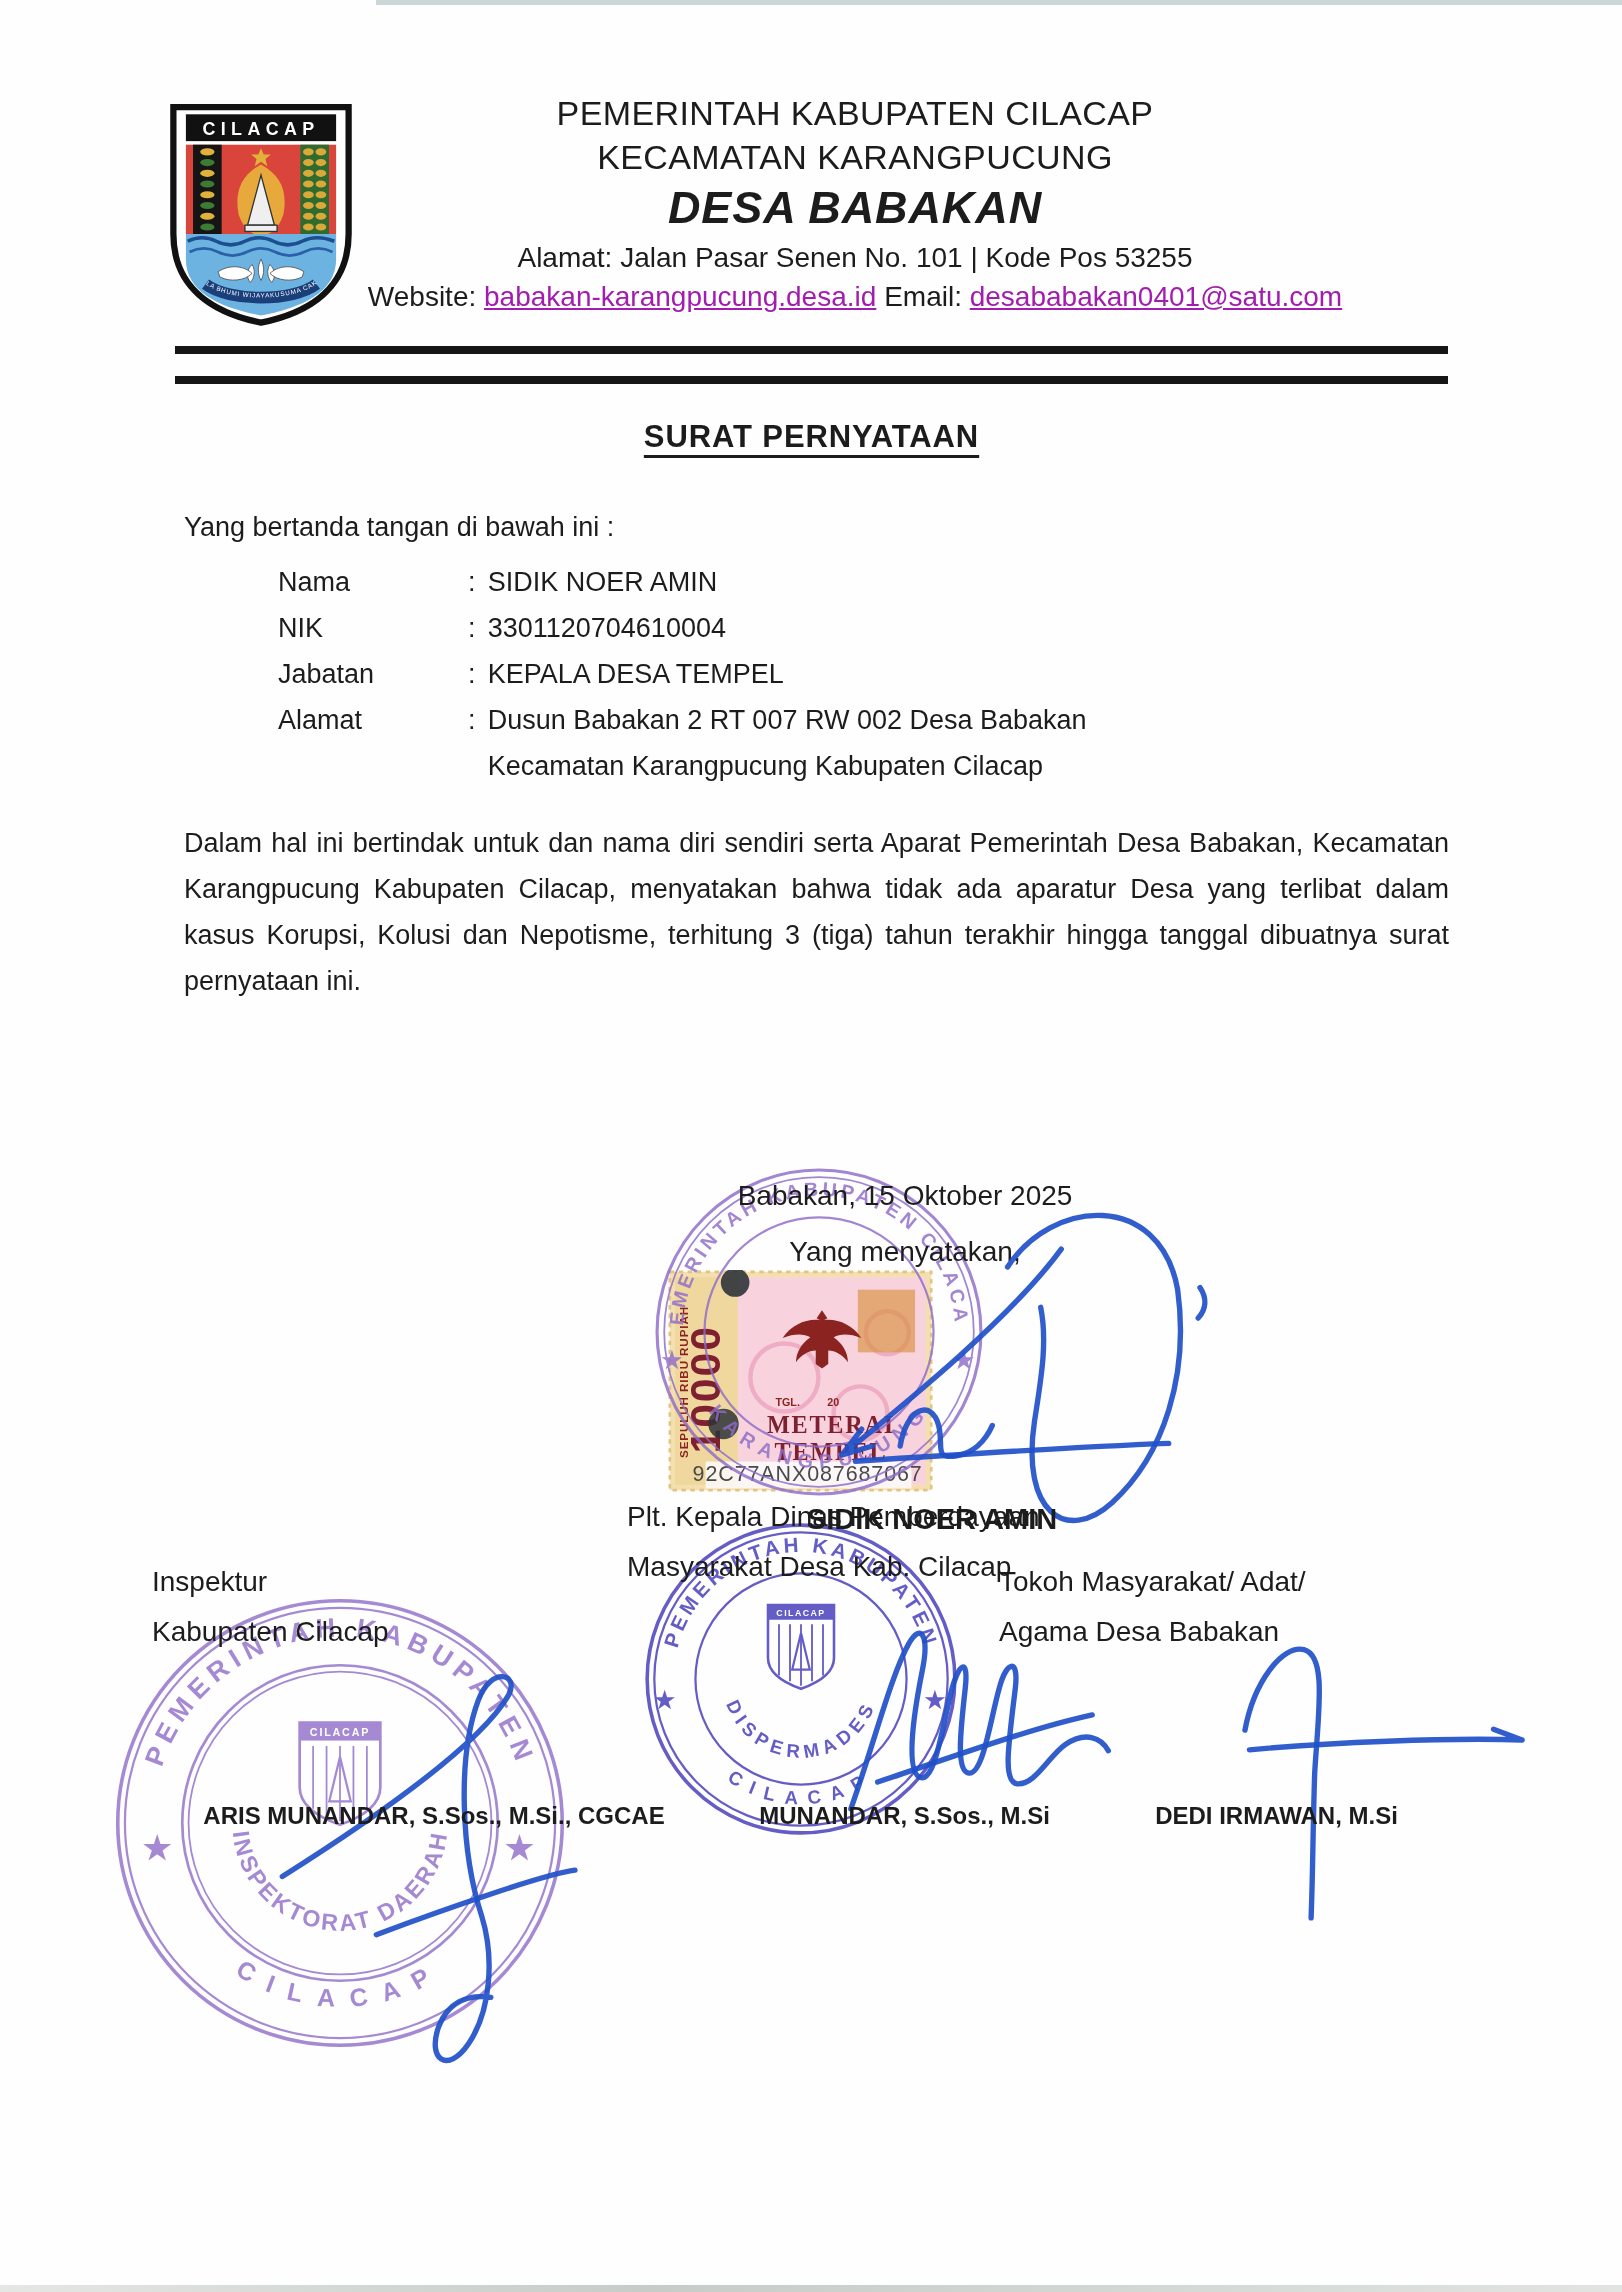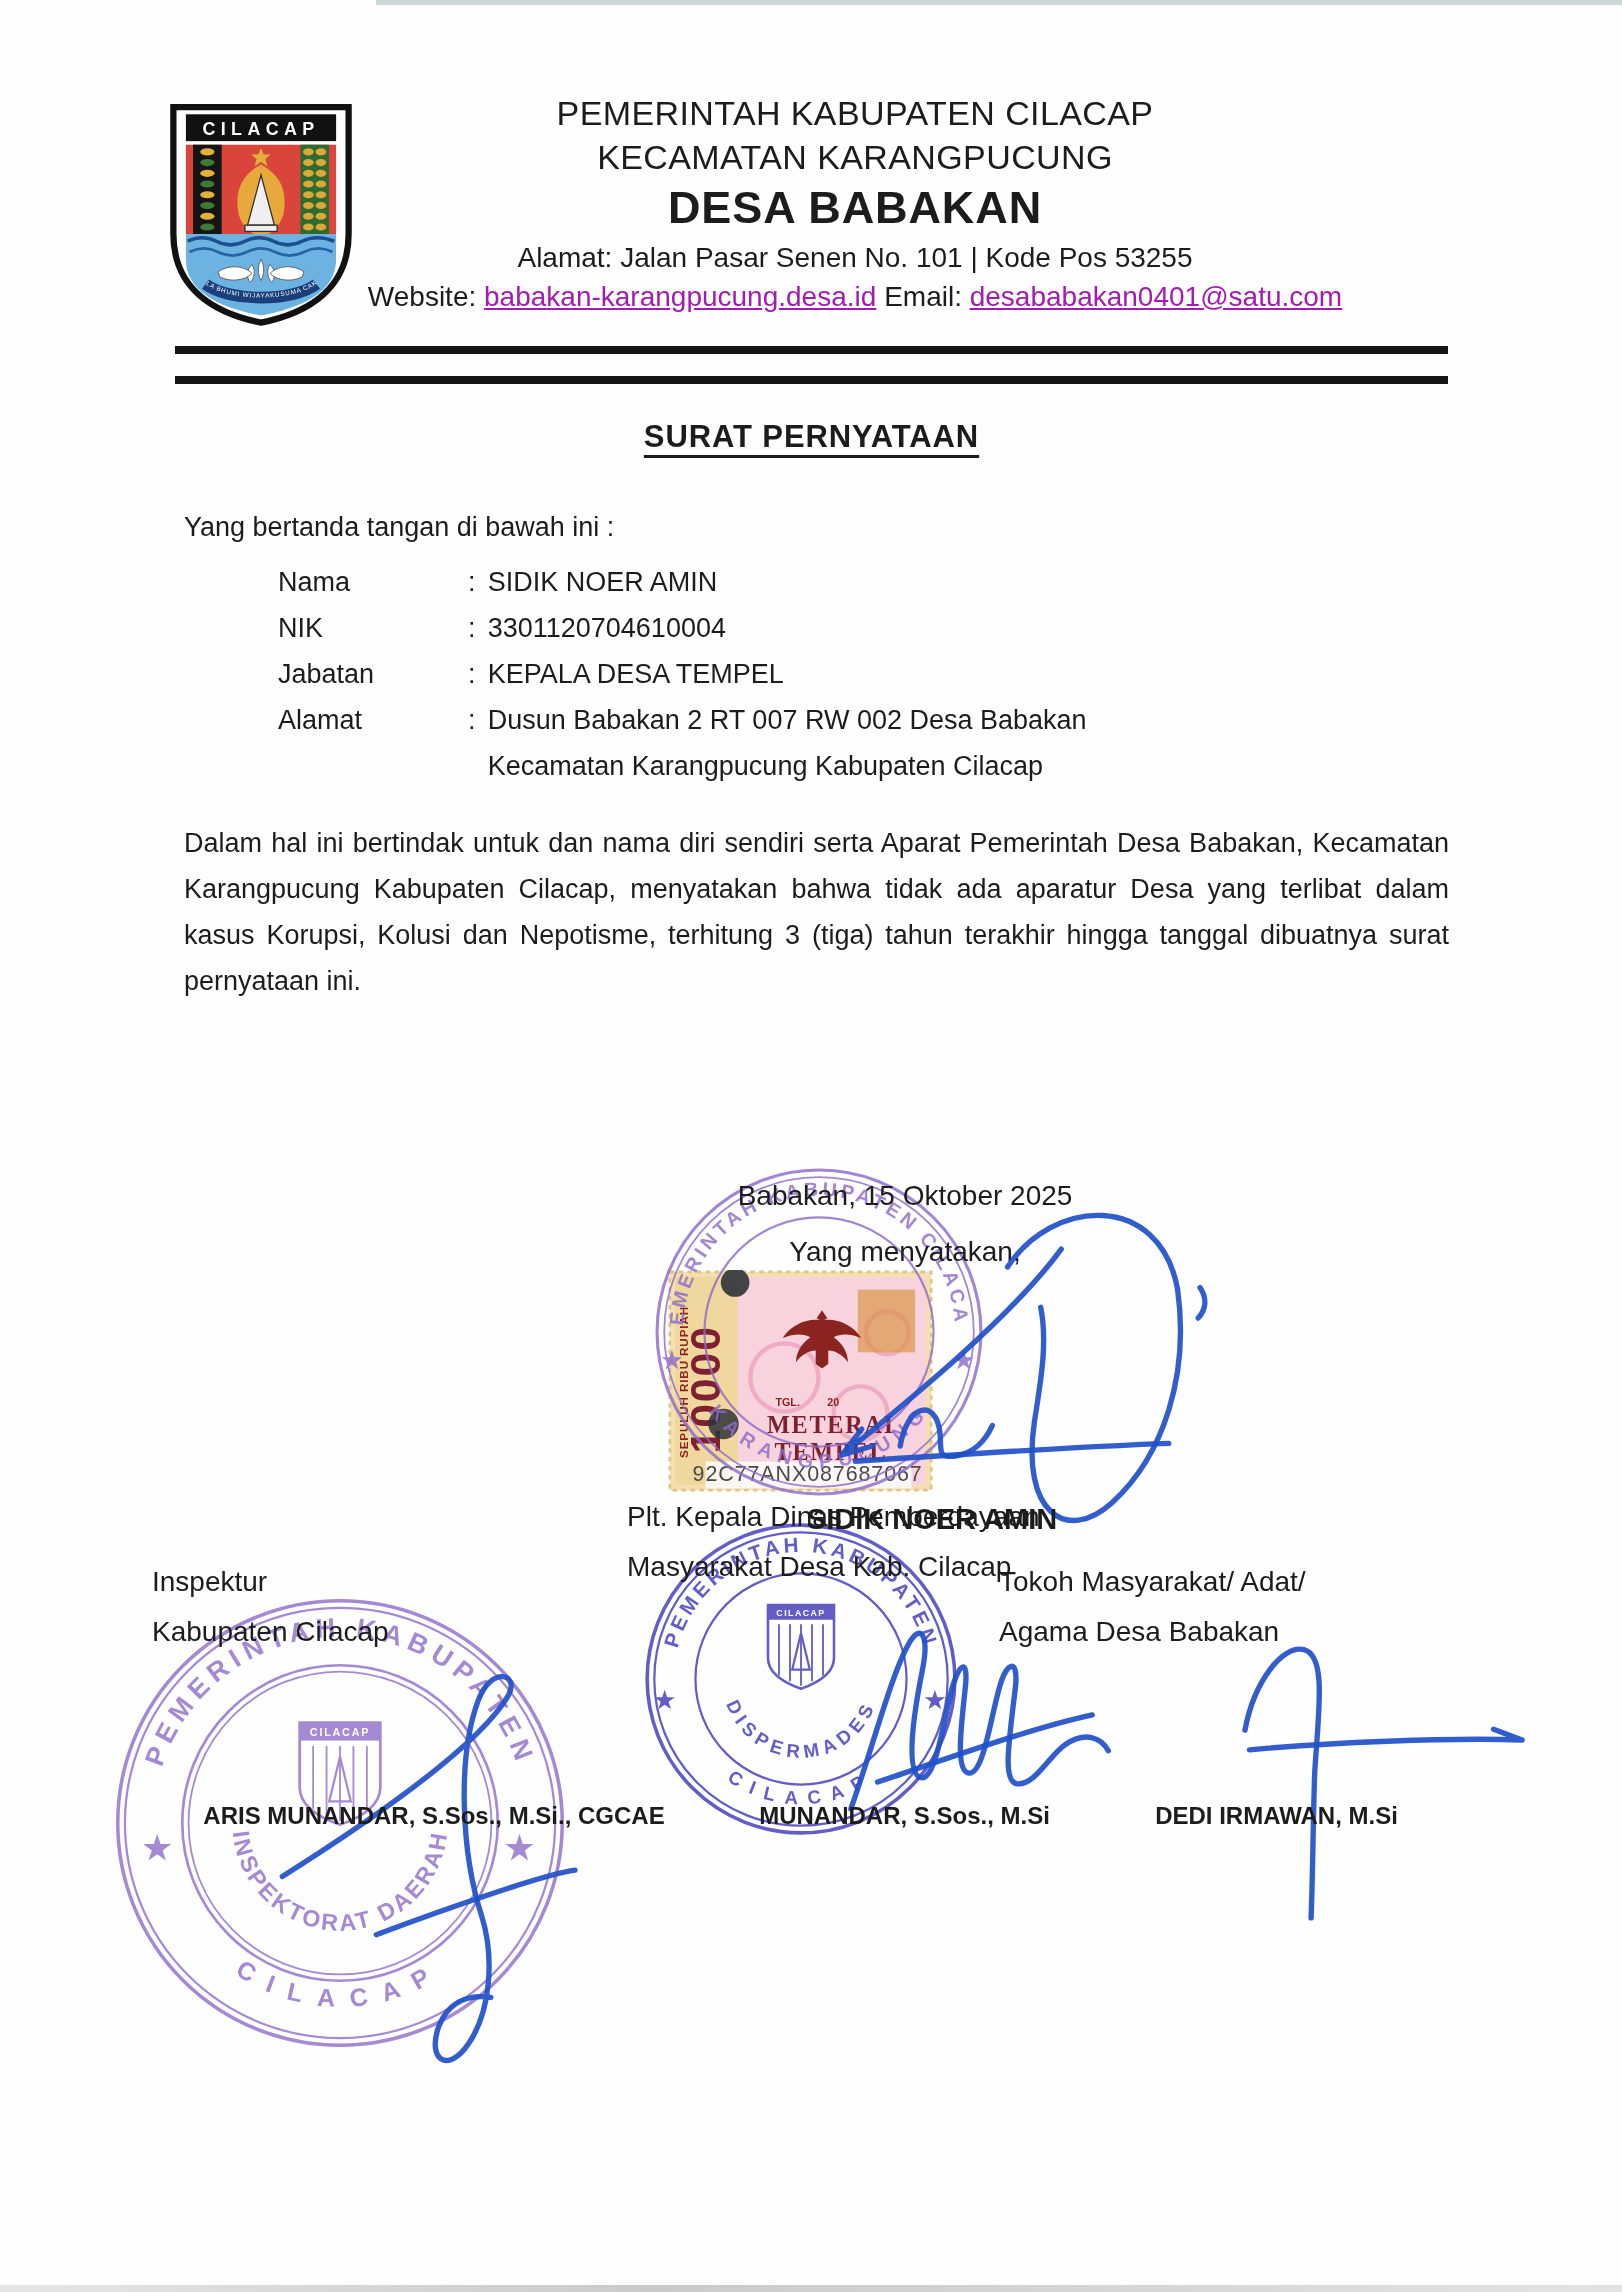--- a/index.html
+++ b/index.html
@@ -8,21 +8,21 @@
     font-family:"Liberation Sans",sans-serif;color:#1c1c1c;overflow:hidden;margin:0 auto;
   }
   .scan-top{position:absolute;top:0;left:376px;right:0;height:4.5px;background:#9fb6b4;opacity:.55;}
   .scan-bottom{position:absolute;bottom:0;left:0;right:0;height:8px;
     background:linear-gradient(to right,#cfd4cf,#9aa39e 40%,#c9cfc9);opacity:.55;}
 
   
   .lh-logo{position:absolute;left:166px;top:100px;width:190px;height:228px;}
   .lh-text{position:absolute;left:304px;top:91px;width:1102px;text-align:center;}
   .lh-line{font-size:34px;line-height:44px;letter-spacing:0.4px;}
-  .lh-village{font-size:45px;line-height:57px;font-weight:700;letter-spacing:0.9px;}
+  .lh-village{font-size:45px;line-height:57px;font-weight:700;letter-spacing:0.9px;font-style:italic;}
   .lh-addr{font-size:28px;line-height:39px;margin-top:1.8px;}
   .lh-links{font-size:28px;line-height:39px;}
   .lh-links a{color:#a21caf;text-decoration:underline;}
   .double-rule{position:absolute;left:175px;right:175px;top:346px;height:22.4px;
     border-top:8px solid #161616;border-bottom:8px solid #161616;}
 
   
   .doc-title{position:absolute;left:0;right:0;top:419px;text-align:center;
     font-size:31px;font-weight:700;letter-spacing:0.9px;
     text-decoration:underline;text-decoration-thickness:2.7px;text-underline-offset:8px;}

